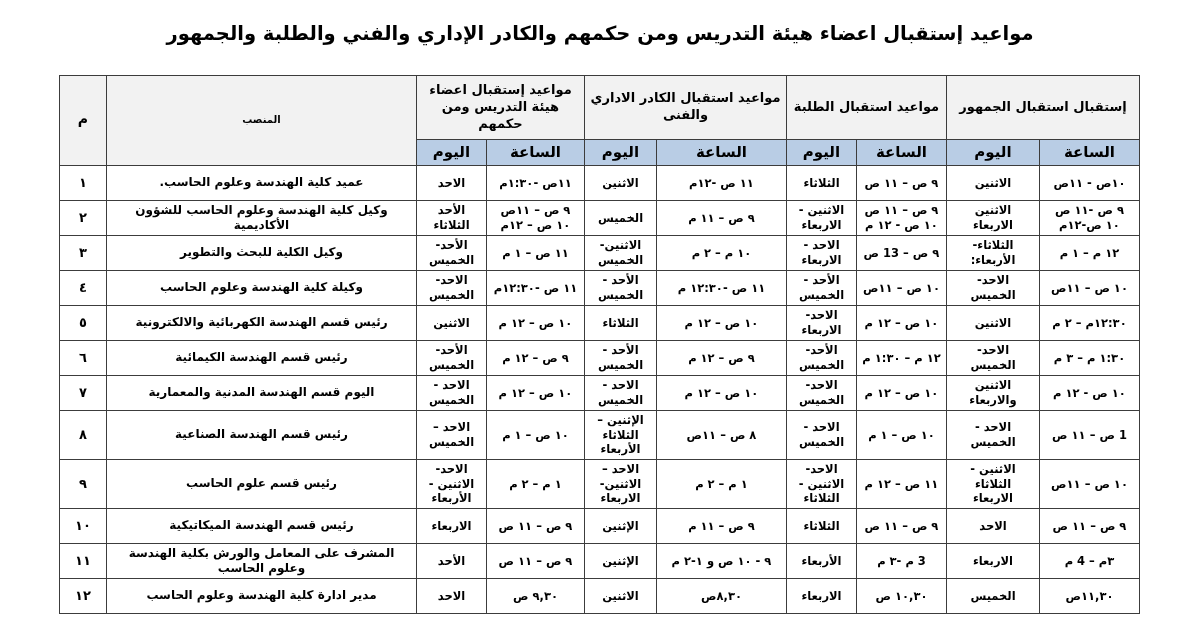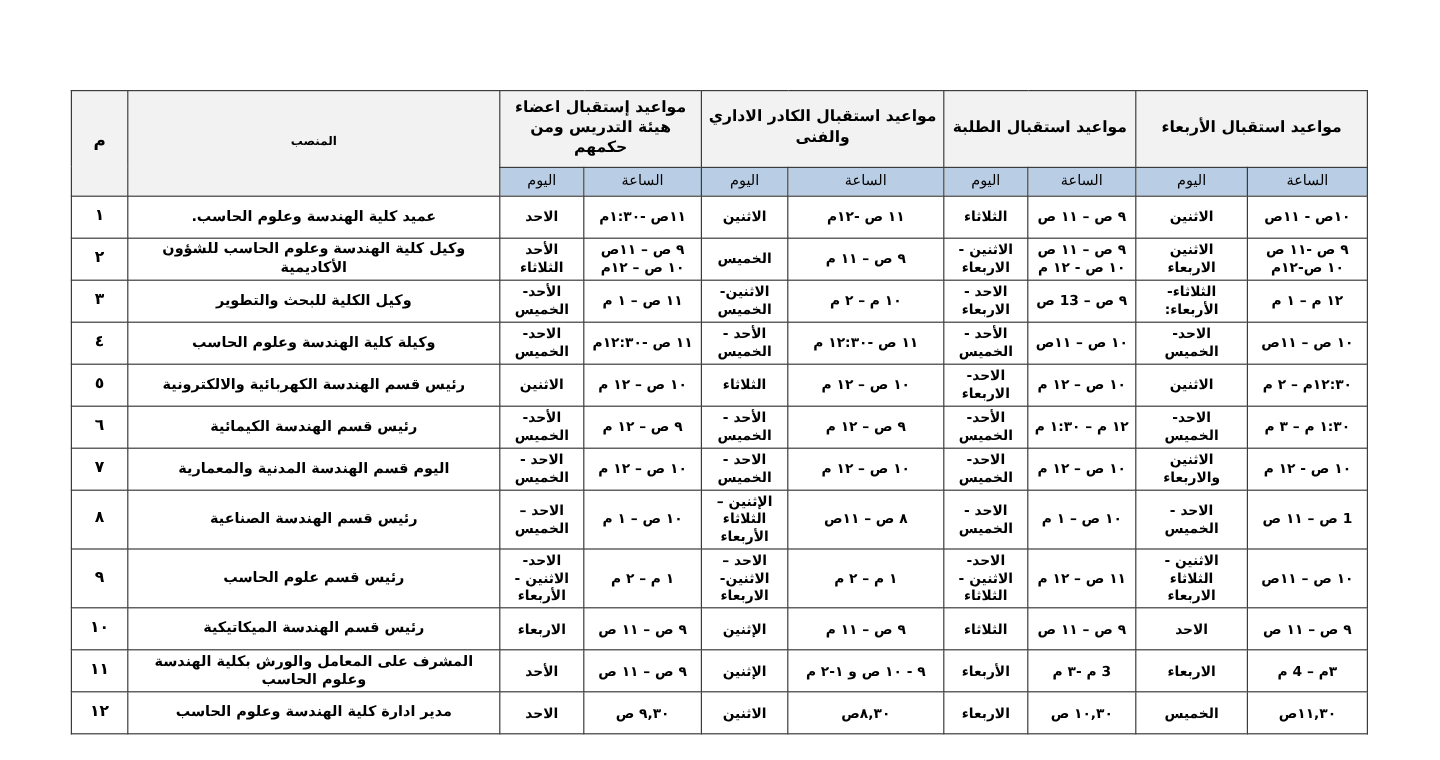--- a/index.html
+++ b/index.html
@@ -69,22 +69,22 @@
   
   thead th.grp {
     background: #f2f2f2;
     font-size: 13px;
     font-weight: bold;
     padding: 6px 4px;
     line-height: 1.3;
   }
   thead th.sub {
     background: #b9cde5;
-    font-size: 12px;
-    font-weight: normal;
+    font-size: 15px;
+    font-weight: bold;
     padding: 3px 2px;
     height: 17px;
   }
   thead th.tall {
     background: #f2f2f2;
     font-size: 10px;
     font-weight: bold;
   }
   thead th.num-h {
     font-size: 14px;
@@ -121,39 +121,40 @@
   col.c-pos       { width: 310px; }
   col.c-num       { width: 47px; }
 
   .nl { display: block; }
 </style>
 </head>
 <body>
 
 <div class="page">
 
+  <div class="doc-title">مواعيد إستقبال اعضاء هيئة التدريس ومن حكمهم والكادر الإداري والفني والطلبة والجمهور</div>
 
   <div class="table-wrap">
     <table class="schedule">
       <colgroup>
         <col class="c-pub-time">
         <col class="c-pub-day">
         <col class="c-stu-time">
         <col class="c-stu-day">
         <col class="c-adm-time">
         <col class="c-adm-day">
         <col class="c-fac-time">
         <col class="c-fac-day">
         <col class="c-pos">
         <col class="c-num">
       </colgroup>
 
       <thead>
         <tr>
-          <th class="grp" colspan="2">مواعيد استقبال الأربعاء</th>
+          <th class="grp" colspan="2">إستقبال استقبال الجمهور</th>
           <th class="grp" colspan="2">مواعيد استقبال الطلبة</th>
           <th class="grp" colspan="2">مواعيد استقبال الكادر الاداري والفنى</th>
           <th class="grp" colspan="2">مواعيد إستقبال اعضاء هيئة التدريس ومن حكمهم</th>
           <th class="tall" rowspan="2">المنصب</th>
           <th class="tall num-h" rowspan="2">م</th>
         </tr>
         <tr>
           <th class="sub">الساعة</th>
           <th class="sub">اليوم</th>
           <th class="sub">الساعة</th>

